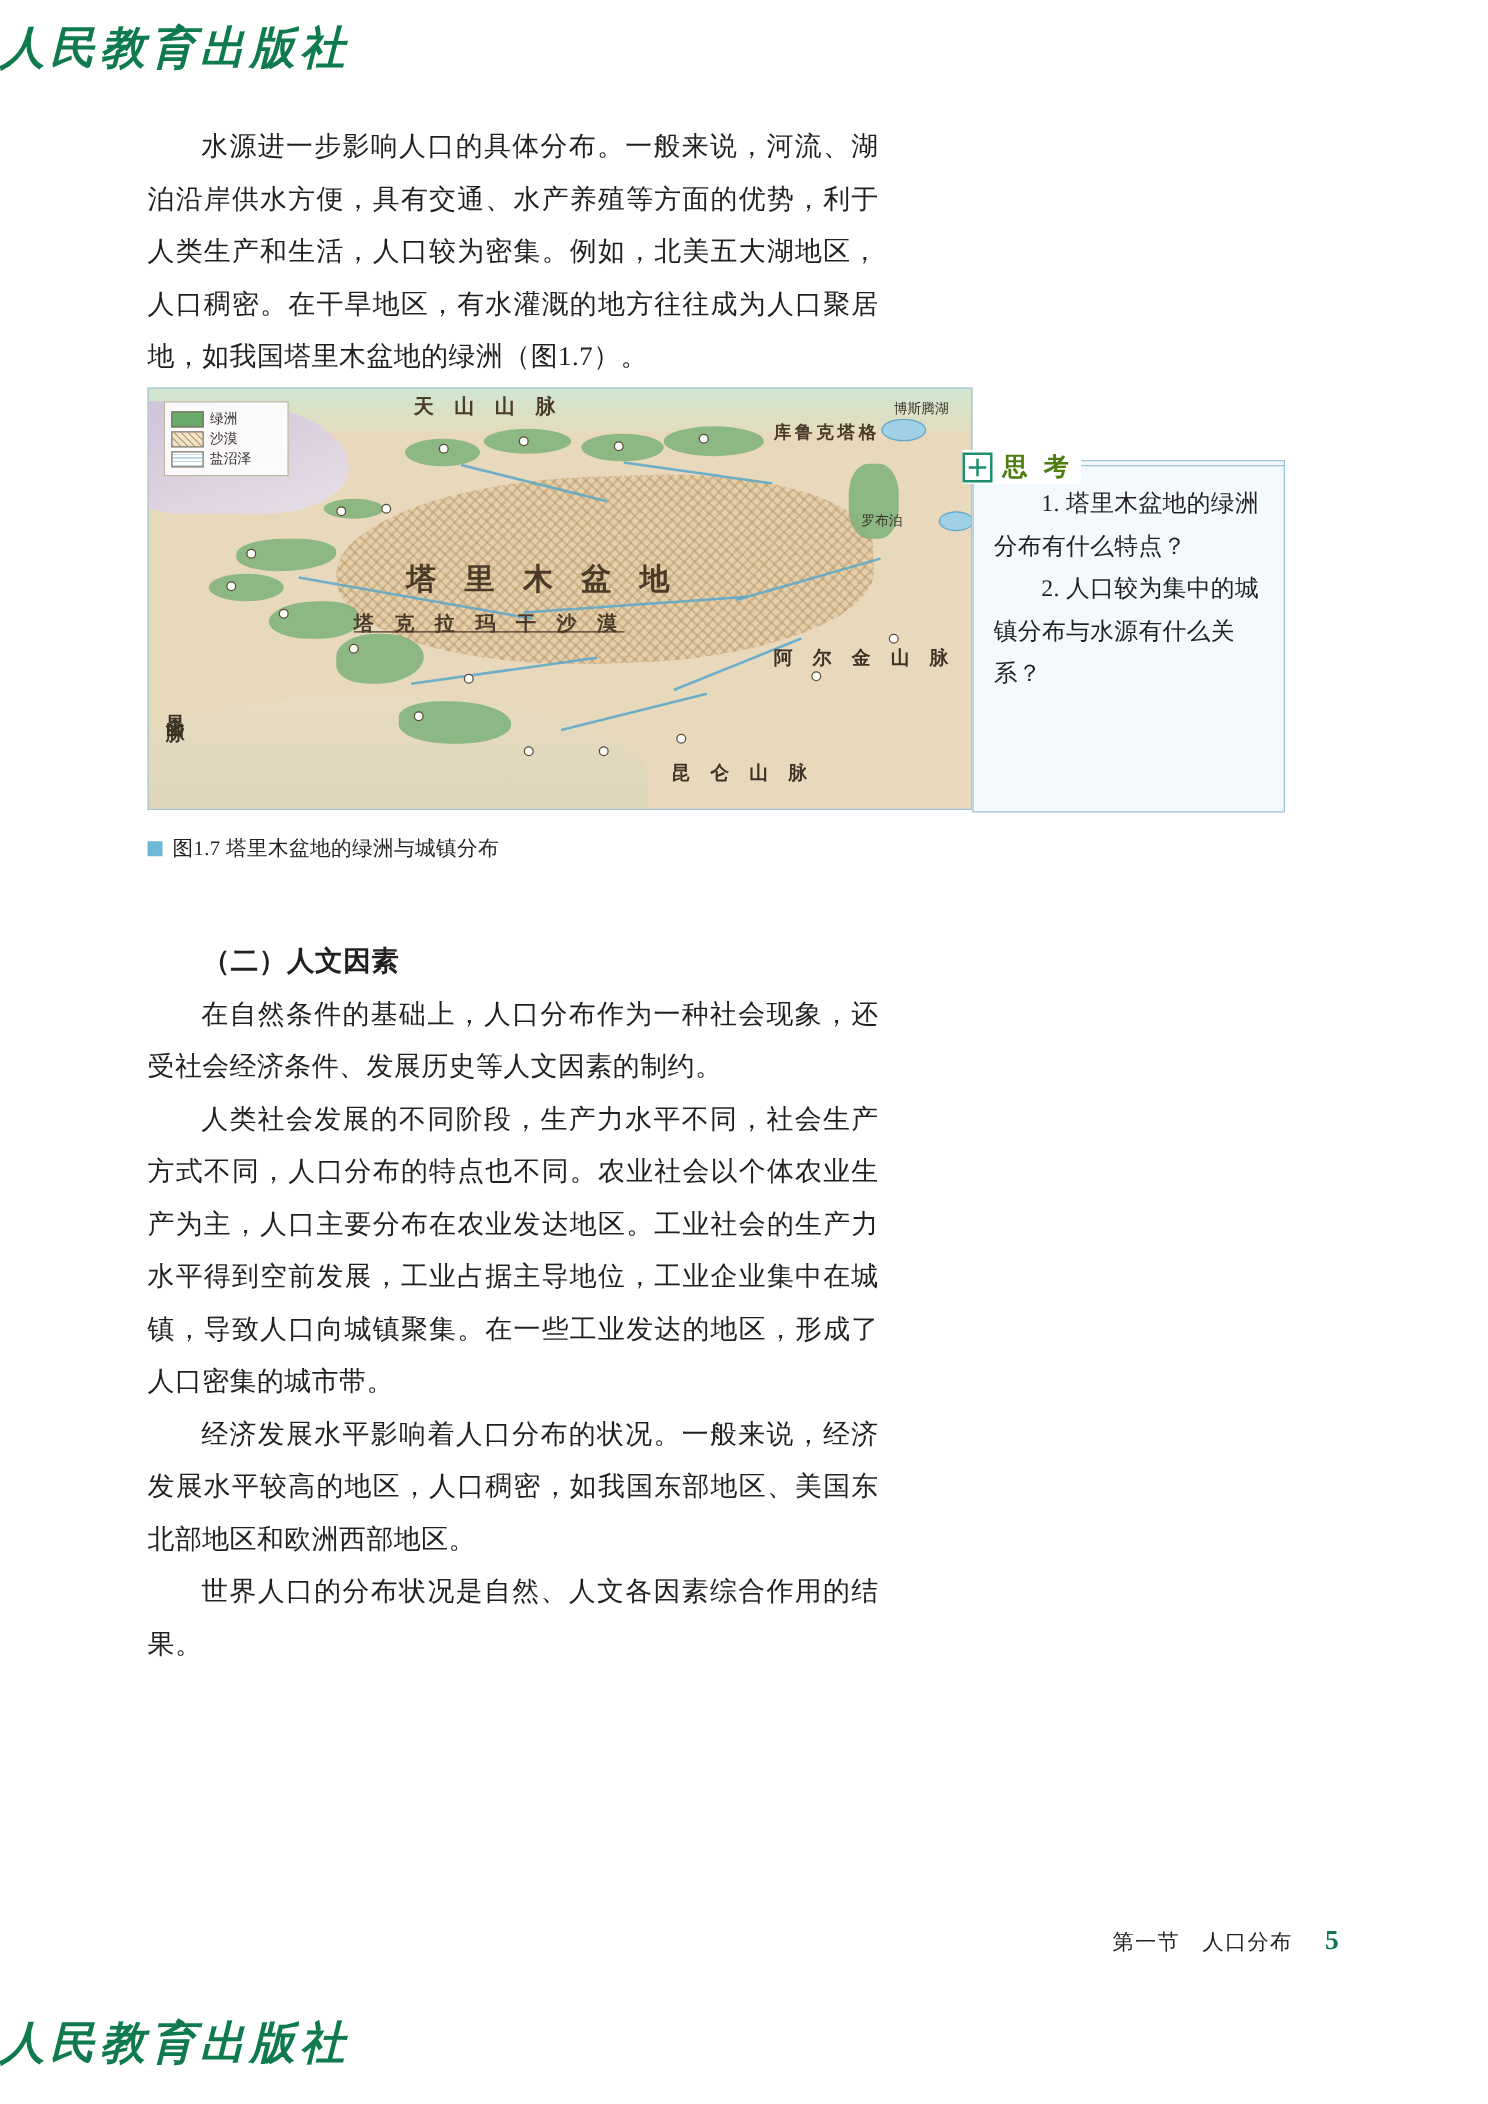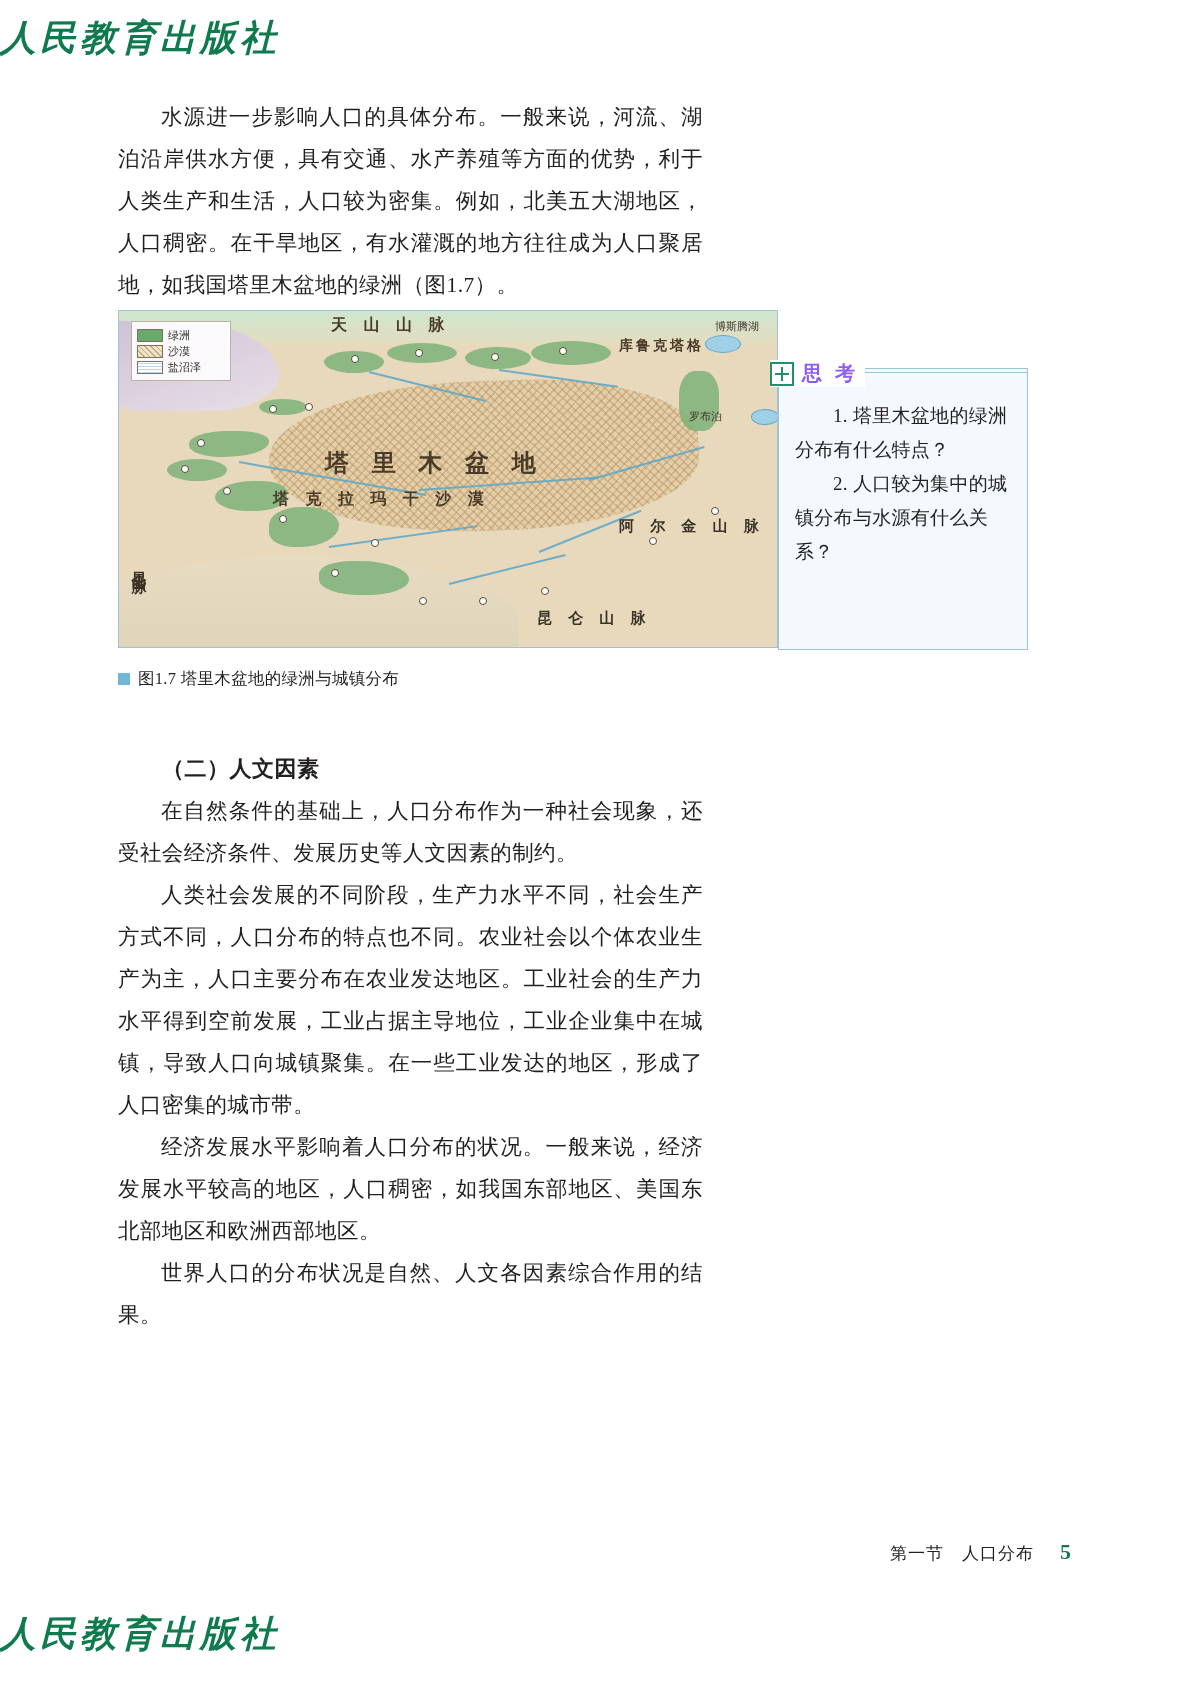--- a/index.html
+++ b/index.html
@@ -175,21 +175,21 @@
   
   .think {
     position: absolute;
     left: 778px;
     top: 368px;
     width: 250px;
     height: 282px;
     border: 1px solid #9dc3d8;
     background: #f3f9fc;
     box-sizing: border-box;
-    padding: 30px 16px 12px 16px;
+    padding: 18px 16px 12px 16px;
   }
   .think-head {
     position:absolute;
     left: 770px;
     top: 360px;
     display:flex;
     align-items:center;
     gap:8px;
     background:#ffffff;
     padding: 0 6px 0 0;
@@ -199,21 +199,21 @@
     border: 2px solid #1f8f6e;
     position: relative;
     box-sizing: border-box;
   }
   .think-icon:before, .think-icon:after {
     content:""; position:absolute; background:#1f8f6e;
   }
   .think-icon:before { left:3px; top:9px; width:14px; height:2px; }
   .think-icon:after { left:9px; top:3px; width:2px; height:14px; }
   .think-title {
-    color:#8b5cf6;
+    color:#4d7c0f;
     font-size:20px;
     font-weight:bold;
     letter-spacing:4px;
   }
   .think-rule {
     position:absolute;
     left: 860px; top: 372px; width: 168px; height:1px;
     background:#9dc3d8;
   }
   .think p {
@@ -320,21 +320,21 @@
     <div class="town" style="left:360px;top:286px;"></div>
     <div class="town" style="left:422px;top:276px;"></div>
     <div class="town" style="left:530px;top:226px;"></div>
     <div class="town" style="left:592px;top:196px;"></div>
 
     <div class="map-label mid" style="left:212px;top:4px;">天 山 山 脉</div>
     <div class="map-label" style="left:596px;top:8px;">博斯腾湖</div>
     <div class="map-label mid" style="left:500px;top:26px;font-size:14px;letter-spacing:3px;">库鲁克塔格</div>
     <div class="map-label" style="left:570px;top:98px;">罗布泊</div>
     <div class="map-label big" style="left:206px;top:136px;">塔    里    木    盆    地</div>
-    <div class="map-label mid" style="left:154px;top:178px;">塔 克 拉 玛 干 沙 漠</div>
+    <div class="map-label mid" style="left:164px;top:178px;text-decoration:underline;">塔 克 拉 玛 干 沙 漠</div>
     <div class="map-label range" style="left:500px;top:206px;">阿 尔 金 山 脉</div>
     <div class="map-label range" style="left:10px;top:248px;writing-mode:vertical-rl;letter-spacing:2px;">昆仑山脉</div>
     <div class="map-label range" style="left:418px;top:298px;">昆 仑 山 脉</div>
 
     <div class="legend">
       <div class="legend-row">
         <span class="legend-sw sw-oasis"></span>
         <span>绿洲</span>
       </div>
       <div class="legend-row">

